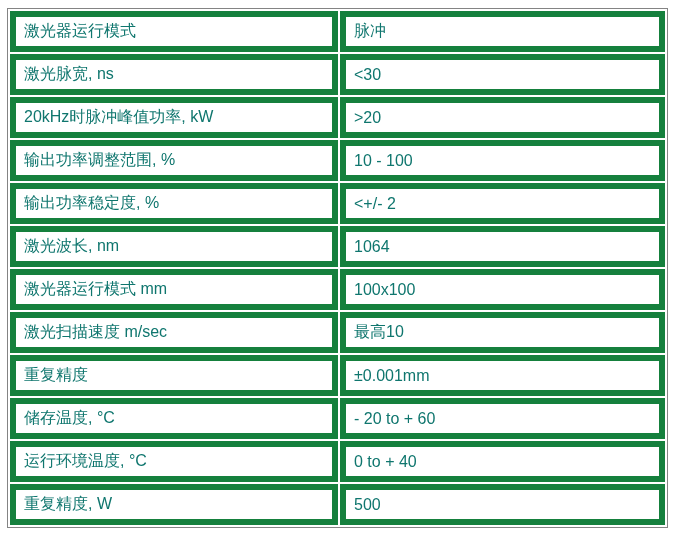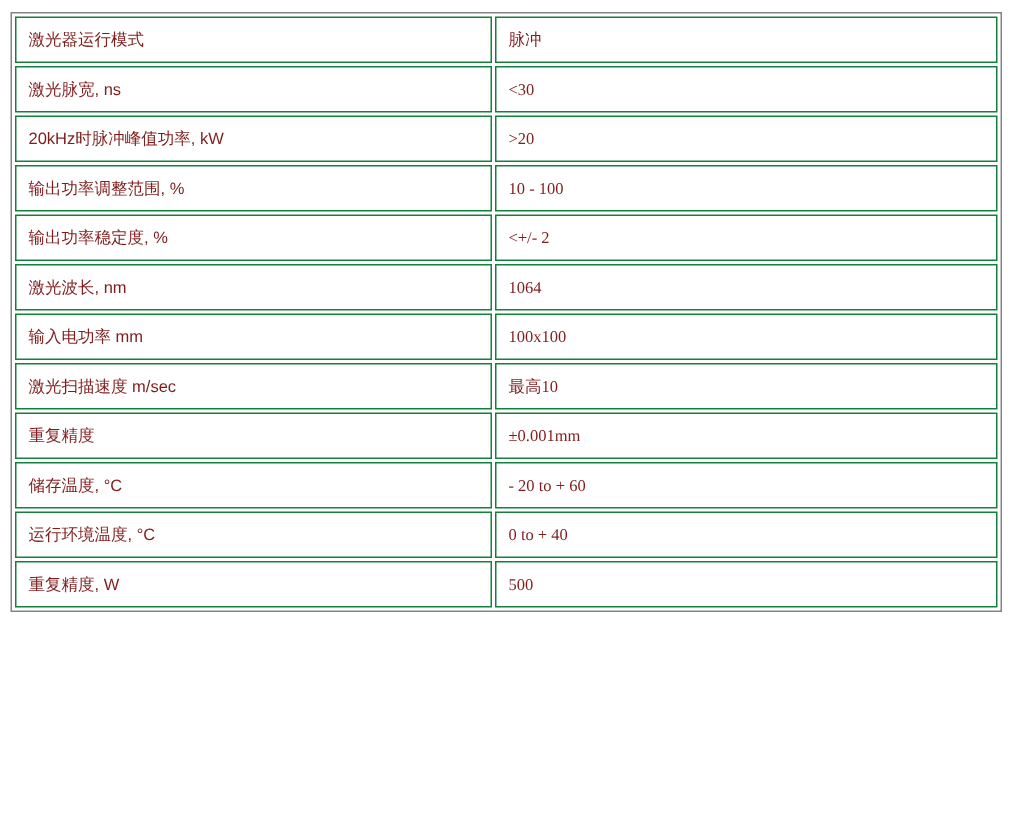--- a/index.html
+++ b/index.html
@@ -17,32 +17,32 @@
   }
   table.spec-table {
     border-collapse: separate;
     border-spacing: 2px;
     border: 1px solid #848484;
     width: 661px;
     table-layout: fixed;
     background: #ffffff;
   }
   table.spec-table td {
-    border: 1px solid #15803d;
+    border: 6px solid #15803d;
     height: 29px;
     padding: 0 8px;
-    font-size: 11px;
-    color: #7f1d1d;
+    font-size: 16px;
+    color: #0f766e;
     vertical-align: middle;
     white-space: nowrap;
     overflow: hidden;
     background: #ffffff;
   }
   td.label-cell { width: 300px; }
-  td.value-cell { width: auto; font-family: Liberation Serif, serif; }
+  td.value-cell { width: auto; }
 </style>
 </head>
 <body>
 
 <div class="page">
   <table class="spec-table">
     <tbody>
 
     <tr style="">
         <td class="label-cell">激光器运行模式</td>
@@ -62,21 +62,21 @@
       </tr>
         <tr style="">
         <td class="label-cell">输出功率稳定度, %</td>
         <td class="value-cell">&lt;+/- 2</td>
       </tr>
         <tr style="">
         <td class="label-cell">激光波长, nm</td>
         <td class="value-cell">1064</td>
       </tr>
         <tr style="">
-        <td class="label-cell">输入电功率 mm</td>
+        <td class="label-cell">激光器运行模式 mm</td>
         <td class="value-cell">100x100</td>
       </tr>
         <tr style="">
         <td class="label-cell">激光扫描速度 m/sec</td>
         <td class="value-cell">最高10</td>
       </tr>
         <tr style="">
         <td class="label-cell">重复精度</td>
         <td class="value-cell">±0.001mm</td>
       </tr>

